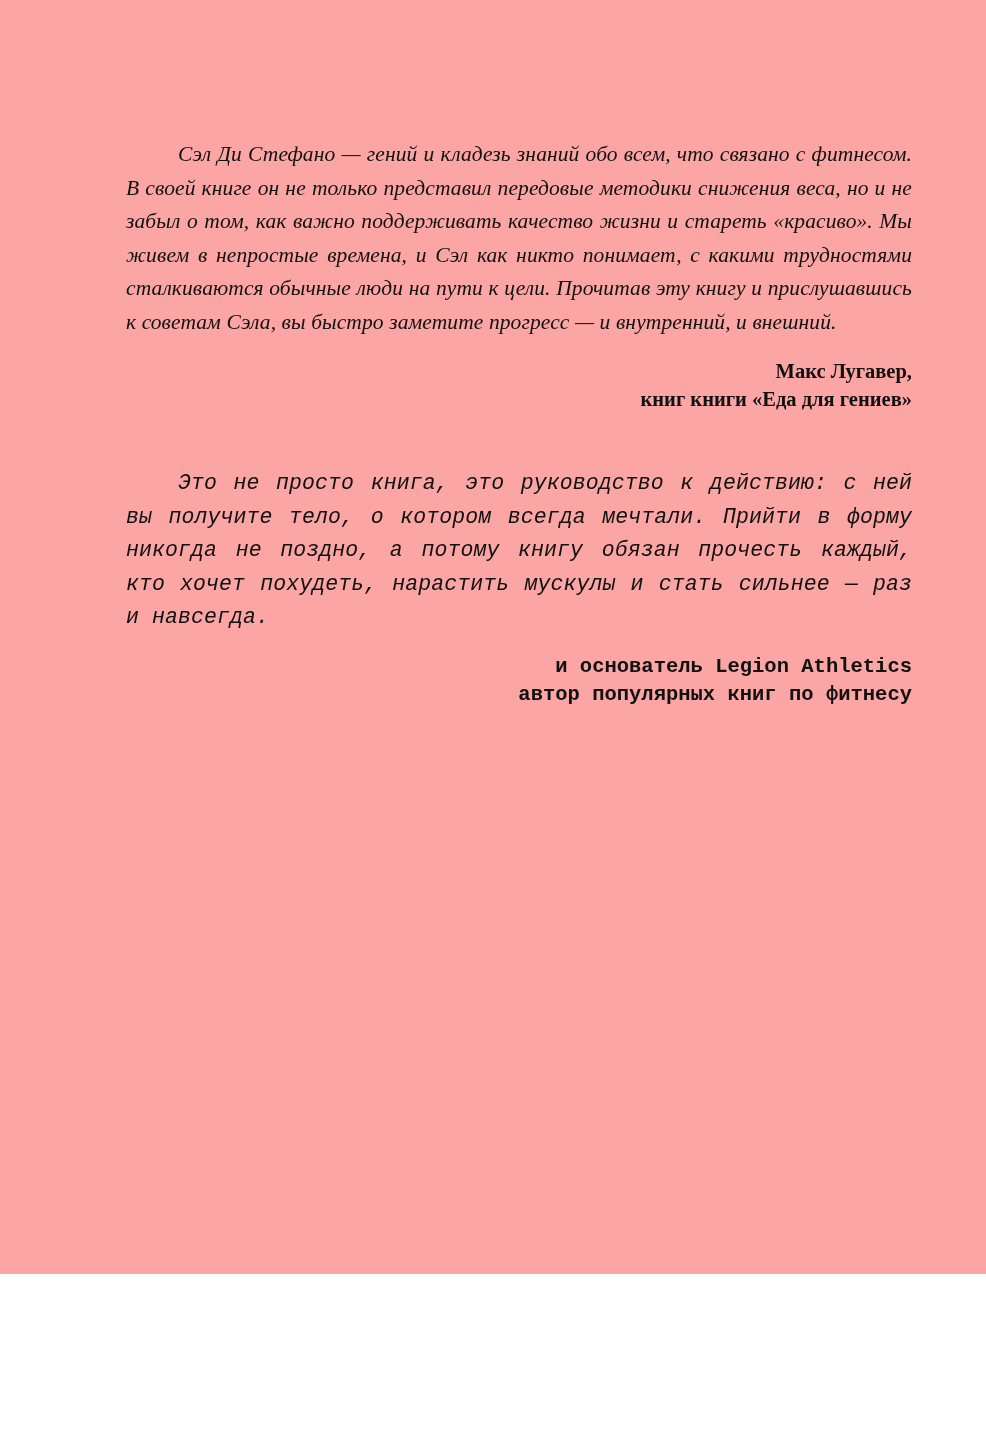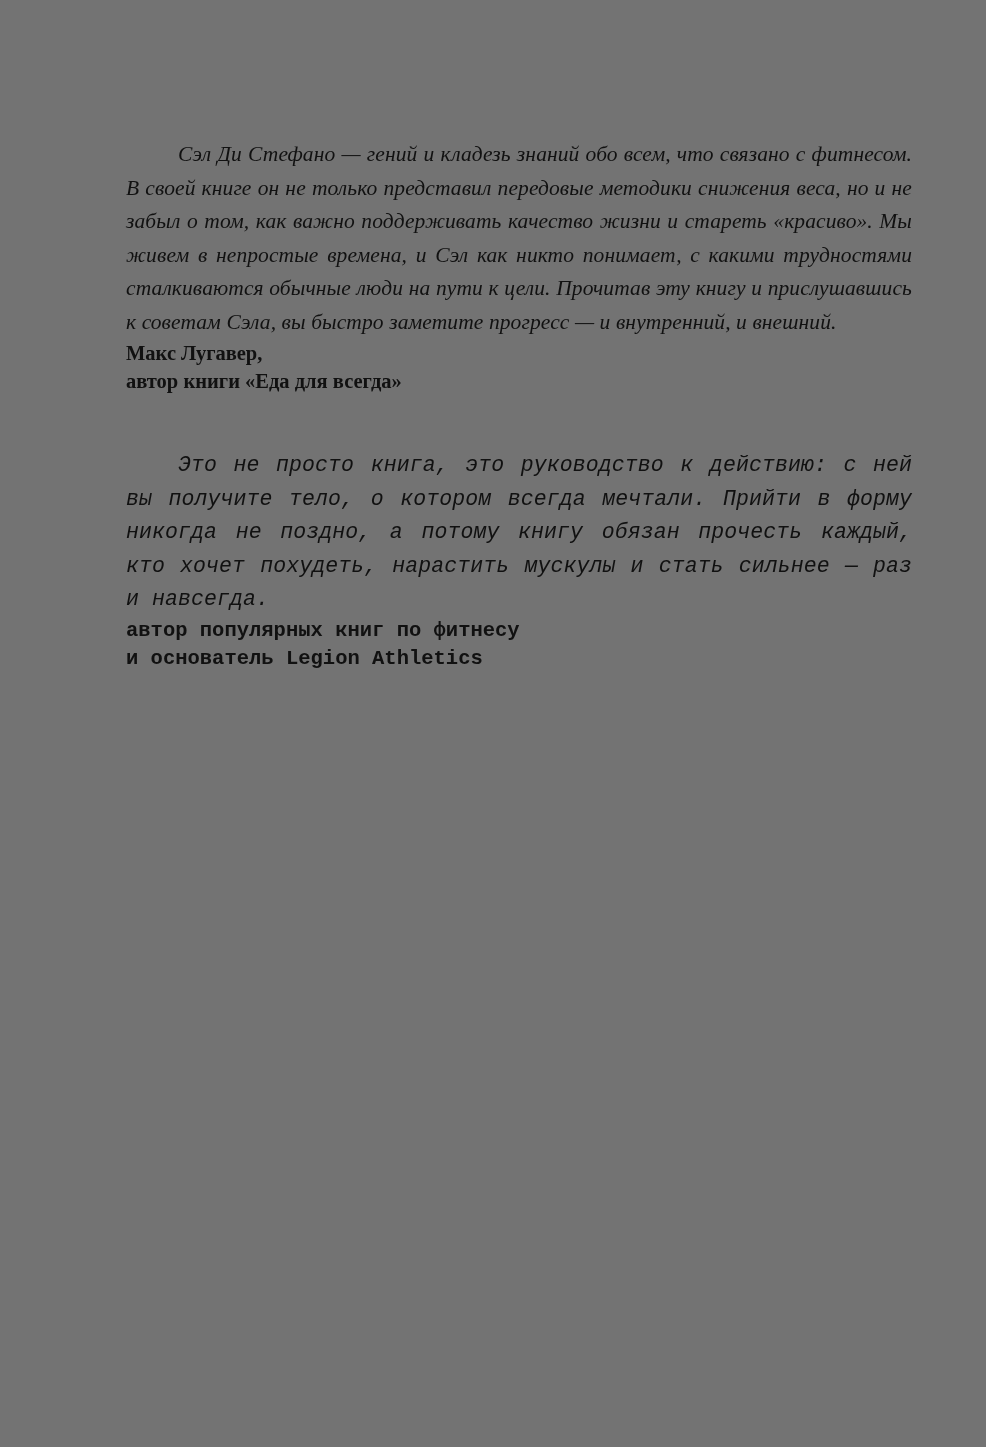--- a/index.html
+++ b/index.html
@@ -3,22 +3,22 @@
 <meta charset="utf-8">
 <style>
   html, body {
     margin: 0;
     padding: 0;
     background: #ffffff;
   }
   .page {
     position: relative;
     width: 986px;
-    height: 1447px;
-    background: #737373;
+    height: 1274px;
+    background: #fca5a5;
     margin: 0 auto;
     overflow: hidden;
     font-family: "Liberation Serif", "DejaVu Serif", serif;
     color: #111111;
   }
   .content {
     position: absolute;
     left: 126px;
     top: 138px;
     width: 786px;
@@ -33,44 +33,46 @@
   .quote-body {
     font-style: italic;
     font-size: 21.5px;
     line-height: 33.5px;
     text-align: justify;
     text-indent: 52px;
     margin: 0;
     letter-spacing: 0.1px;
   }
   .attribution {
+    margin-top: 18px;
+    text-align: right;
     font-weight: bold;
     font-size: 20.5px;
     line-height: 28px;
   }
   .attribution div {
     display: block;
   }
 </style>
 </head>
 <body>
 
 <div class="page">
   <div class="content">
 
     <section class="testimonial">
       <p class="quote-body">Сэл Ди Стефано — гений и кладезь знаний обо всем, что связано с фитнесом. В своей книге он не только представил передовые методики снижения веса, но и не забыл о том, как важно поддерживать качество жизни и стареть «красиво». Мы живем в непростые времена, и Сэл как никто понимает, с какими трудностями сталкиваются обычные люди на пути к цели. Прочитав эту книгу и прислушавшись к советам Сэла, вы быстро заметите прогресс — и внутренний, и внешний.</p>
       <div class="attribution">
         <div>Макс Лугавер,</div>
-        <div>автор книги «Еда для всегда»</div>
+        <div>книг книги «Еда для гениев»</div>
       </div>
     </section>
 
     <section class="testimonial">
       <p class="quote-body">Это не просто книга, это руководство к действию: с ней вы получите тело, о котором всегда мечтали. Прийти в форму никогда не поздно, а потому книгу обязан прочесть каждый, кто хочет похудеть, нарастить мускулы и стать сильнее — раз и навсегда.</p>
       <div class="attribution">
+        <div>и основатель Legion Athletics</div>
         <div>автор популярных книг по фитнесу</div>
-        <div>и основатель Legion Athletics</div>
       </div>
     </section>
 
   </div>
 </div>
 
 </body></html>

